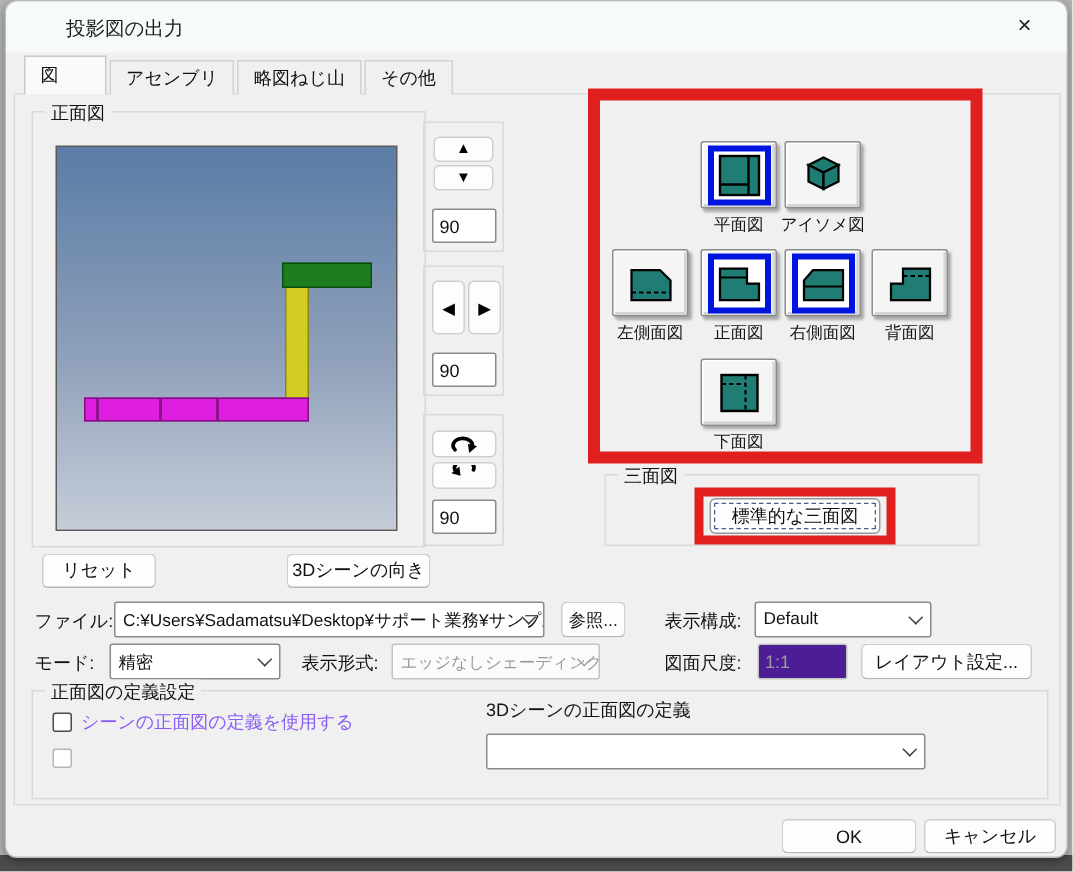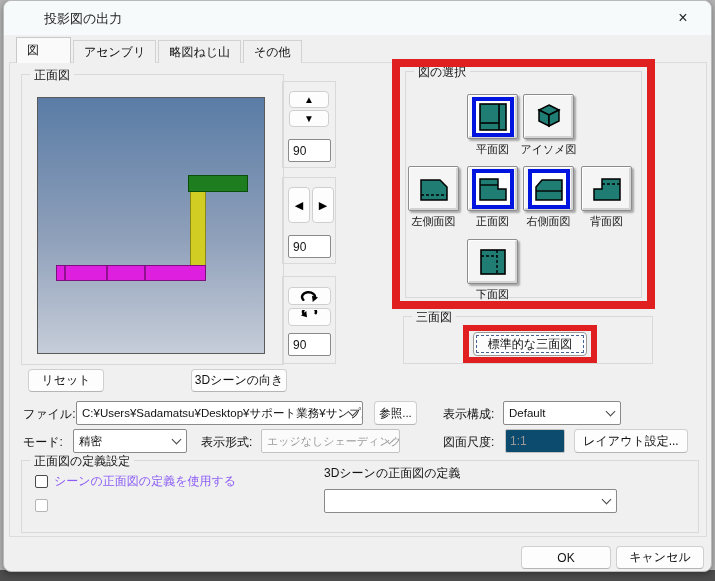--- a/index.html
+++ b/index.html
@@ -29,21 +29,21 @@
     border-radius:4px; font-size:12px; color:#111; display:flex; align-items:center; justify-content:center; }
   .lbl { position:absolute; font-size:12px; color:#111; white-space:nowrap; }
   .cb { position:absolute; background:#fff; border:1px solid #8a8a8a; border-radius:2px;
     font-size:11.5px; color:#111; display:flex; align-items:center; padding:0 18px 0 5px; overflow:hidden; white-space:nowrap; }
   .cb .chev { position:absolute; right:6px; top:50%; width:7px; height:7px; margin-top:-5px;
     border-right:1.6px solid #444; border-bottom:1.6px solid #444; transform:rotate(45deg); }
   .cb.dis { background:#fbfbfb; color:#9a9a9a; border-color:#c3c3c3; }
   .cb.dis .chev { border-color:#aaa; }
   .tin { position:absolute; background:#fff; border:1px solid #8a8a8a; border-radius:2px;
     font-size:12px; color:#111; padding:0 4px; font-family:"Liberation Sans","DejaVu Sans",sans-serif; }
-  .tin.dis { background:#0c4a6e; color:#9a9a9a; border-color:#c3c3c3; }
+  .tin.dis { background:#4c1d95; color:#9a9a9a; border-color:#c3c3c3; }
   .chkrow { position:absolute; display:flex; align-items:center; gap:6px; font-size:12px; color:#8b5cf6; }
   .chkbox { width:13px; height:13px; border:1px solid #4a4a4a; border-radius:2px; background:#fff; }
   .chkrow.dis { color:#9a9a9a; } .chkrow.dis .chkbox { border-color:#b5b5b5; }
   
   .vcell { position:absolute; width:61px; display:flex; flex-direction:column; align-items:center; }
   .vbtn { width:51px; height:45px; background:#f5f5f5; border:1px solid #8d8d8d; border-radius:2px;
     box-shadow:inset 1px 1px 0 #fff, inset -2px -2px 0 #d4d4d4, 2px 2px 2px rgba(0,0,0,.3);
     display:flex; align-items:center; justify-content:center; }
   .ring { display:flex; align-items:center; justify-content:center; border:4px solid transparent; padding:1px; background:transparent; }
   .vbtn.sel .ring { border-color:#0014e0; background:#fff; }
@@ -125,23 +125,20 @@
       <div class="abtn" style="left:5px;top:31px;width:43px;height:18px;">
         <svg width="19" height="14" viewBox="0 0 20 14">
             <path d="M16.5,3 A6.8,5 0 1 0 4.5,4.5" fill="none" stroke="#000" stroke-width="2.6" stroke-linecap="round"></path>
             <polygon points="7.4,7.2 1,5.4 6.6,0.6" fill="#000"></polygon>
           </svg>
       </div>
       <input class="tin" style="left: 5px; top: 56px; width: 43px; height: 23px;" value="90">
     </div>
 
     <div class="red1"></div>
-    <div class="grp" style="left:401px;top:70px;width:237px;height:227px;">
-      <div class="glabel">図の選択</div>
-    </div>
 
     <div class="vcell" style="left:458px;top:93px;">
       <div class="vbtn sel">
           <div class="ring">
         <svg width="32" height="30" viewBox="0 0 32 30">
               <rect x="3" y="2" width="26" height="26" fill="#1f7d73" stroke="#000" stroke-width="1.6"></rect>
               <line x1="22" y1="2" x2="22" y2="28" stroke="#000" stroke-width="1.6"></line>
               <line x1="3" y1="21" x2="22" y2="21" stroke="#000" stroke-width="1.6"></line>
             </svg>
       </div>

